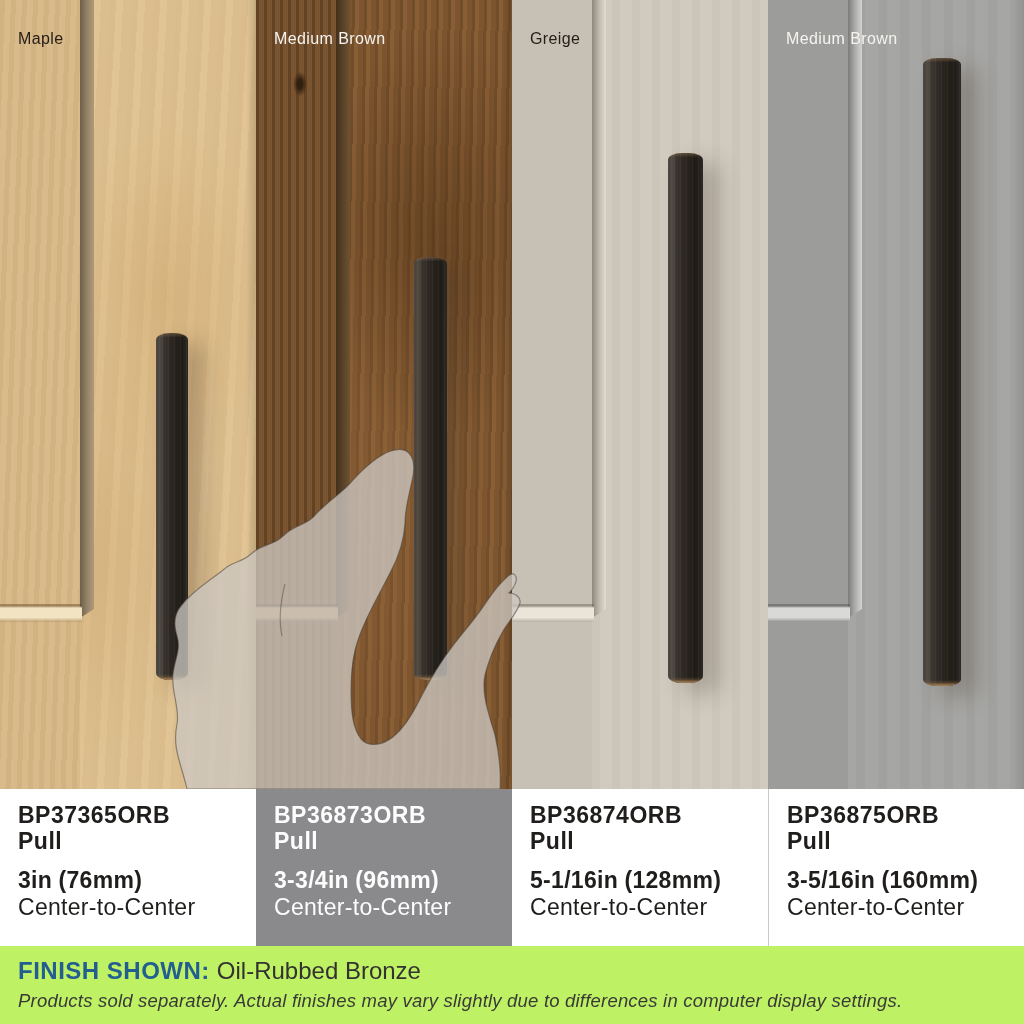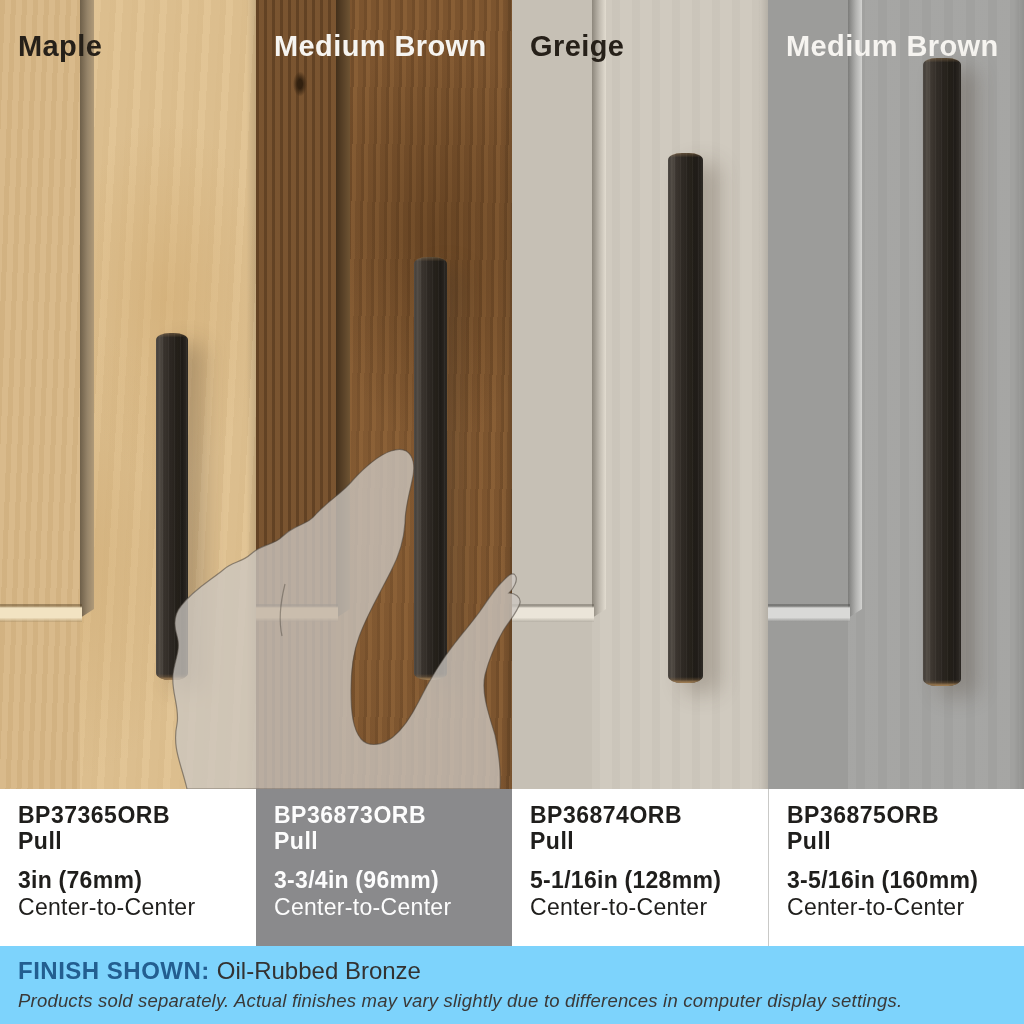--- a/index.html
+++ b/index.html
@@ -12,21 +12,21 @@
     background:linear-gradient(90deg,rgba(0,0,0,0),rgba(0,0,0,0.13));}
   .p1{left:0;background-color:#e0c394;background-image:
       radial-gradient(140px 260px at 65% 38%,rgba(205,165,105,0.45),rgba(205,165,105,0) 70%),
       radial-gradient(180px 320px at 30% 70%,rgba(198,158,98,0.35),rgba(198,158,98,0) 70%),
       repeating-linear-gradient(93deg,rgba(172,132,72,0.10) 0 6px,rgba(235,205,155,0.12) 6px 13px,rgba(172,132,72,0.08) 13px 22px);}
   .p2{left:256px;background-color:#855b33;background-image:
       radial-gradient(160px 300px at 70% 30%,rgba(60,35,12,0.35),rgba(60,35,12,0) 70%),
       radial-gradient(200px 400px at 45% 65%,rgba(150,105,60,0.30),rgba(150,105,60,0) 70%),
       repeating-linear-gradient(91deg,rgba(45,25,8,0.22) 0 3px,rgba(150,108,62,0.18) 3px 7px,rgba(45,25,8,0.10) 7px 12px);}
   .p3{left:512px;background-color:#cfc9be;background-image:
-      repeating-linear-gradient(90deg,rgba(0,0,0,0.02) 0 8px,rgba(255,255,255,0.02) 8px 20px);}
+      repeating-linear-gradient(90deg,rgba(0,0,0,0.02) 0 8px,rgba(255,255,255,0.02) 8px 20px); padding-left: 40px;}
   .p4{left:768px;background-color:#a4a4a2;background-image:
       repeating-linear-gradient(90deg,rgba(0,0,0,0.02) 0 9px,rgba(255,255,255,0.02) 9px 22px);}
 
   .strip{position:absolute;left:0;top:0;width:80px;height:789px;}
   .p1 .strip{background-color:#d9ba8b;background-image:repeating-linear-gradient(92deg,rgba(160,120,60,0.12) 0 5px,rgba(0,0,0,0) 5px 11px);}
   .p2 .strip{background-color:#76512e;background-image:
       radial-gradient(10px 18px at 44px 84px,#31200f 25%,rgba(49,32,15,0) 70%),
       repeating-linear-gradient(90deg,rgba(40,22,6,0.25) 0 3px,rgba(140,100,58,0.18) 3px 8px);}
   .p3 .strip{background:#c6c0b5;}
   .p4 .strip{background:#9c9c9a;}
@@ -37,21 +37,21 @@
   .p2 .gap{background:linear-gradient(90deg,#43301b,#5d452a 60%,#6f5433);}
   .p3 .gap{background:linear-gradient(90deg,#8d877c,#c2bcb1 55%,#e2dcd0);}
   .p4 .gap{background:linear-gradient(90deg,#7c7c7a,#b0b0ae 55%,#d2d2d0);}
 
   .hbevel{position:absolute;left:0;top:604px;width:82px;height:18px;}
   .p1 .hbevel{background:linear-gradient(180deg,rgba(90,70,40,0.45) 0 2px,#f2e3c2 4px 75%,rgba(120,95,55,0.25));}
   .p2 .hbevel{background:linear-gradient(180deg,rgba(30,15,5,0.5) 0 2px,#c39a69 4px 75%,rgba(60,35,15,0.3));}
   .p3 .hbevel{background:linear-gradient(180deg,rgba(90,85,75,0.4) 0 2px,#ebe5d9 4px 75%,rgba(120,115,105,0.2));}
   .p4 .hbevel{background:linear-gradient(180deg,rgba(70,70,68,0.4) 0 2px,#d9d9d7 4px 75%,rgba(110,110,108,0.2));}
 
-  .finish-label{position:absolute;left:18px;top:30px;font-size:29px;font-weight:700;
+  .finish-label{position:absolute;left:18px;top:30px;font-size:16px;font-weight:400;
       letter-spacing:0.4px;white-space:nowrap;}
   .lbl-dark{color:#262019;}
   .lbl-light{color:#f6f4f0;}
 
   
   .pull{position:absolute;border-radius:14px/7px;
     background-image:
       repeating-linear-gradient(90deg,rgba(255,255,255,0.04) 0 1px,rgba(0,0,0,0.05) 1px 3px,rgba(0,0,0,0) 3px 6px),
       linear-gradient(90deg,#45403a 0%,#544e47 10%,#3a342e 26%,#2c2722 48%,#242019 68%,#201c18 82%,#2e2a25 100%);
     box-shadow:16px 10px 22px rgba(70,55,38,0.28);}
@@ -76,21 +76,21 @@
   .info-box.highlight{background:#8a8a8c;color:#fdfdfd;}
   .info-box.divided{border-left:1px solid #c9c9c7;}
   .product-code{font-size:23px;font-weight:700;letter-spacing:0.5px;line-height:26px;display:block;}
   .product-type{font-size:23px;font-weight:700;letter-spacing:0.5px;line-height:26px;display:block;}
   .size-line{margin-top:13px;font-size:23px;line-height:27px;display:block;}
   .size-in{font-weight:700;letter-spacing:0.3px;}
   .size-mm{font-weight:700;letter-spacing:0.3px;}
   .ctc{font-size:23px;font-weight:400;letter-spacing:0.3px;line-height:27px;display:block;}
 
   
-  .footer{position:absolute;left:0;top:946px;width:1024px;height:78px;background:#7dd3fc;
+  .footer{position:absolute;left:0;top:946px;width:1024px;height:78px;background:#bef264;
       box-sizing:border-box;padding:11px 0 0 18px;}
   .finish-line{font-size:24px;line-height:28px;}
   .finish-shown-label{color:#235e90;font-weight:700;letter-spacing:0.5px;}
   .finish-shown-value{color:#333231;font-weight:400;margin-left:7px;}
   .disclaimer{margin-top:5px;font-size:18.5px;font-style:italic;color:#3a3938;letter-spacing:0.2px;}
 </style>
 </head>
 <body>
 
 <div class="stage">

